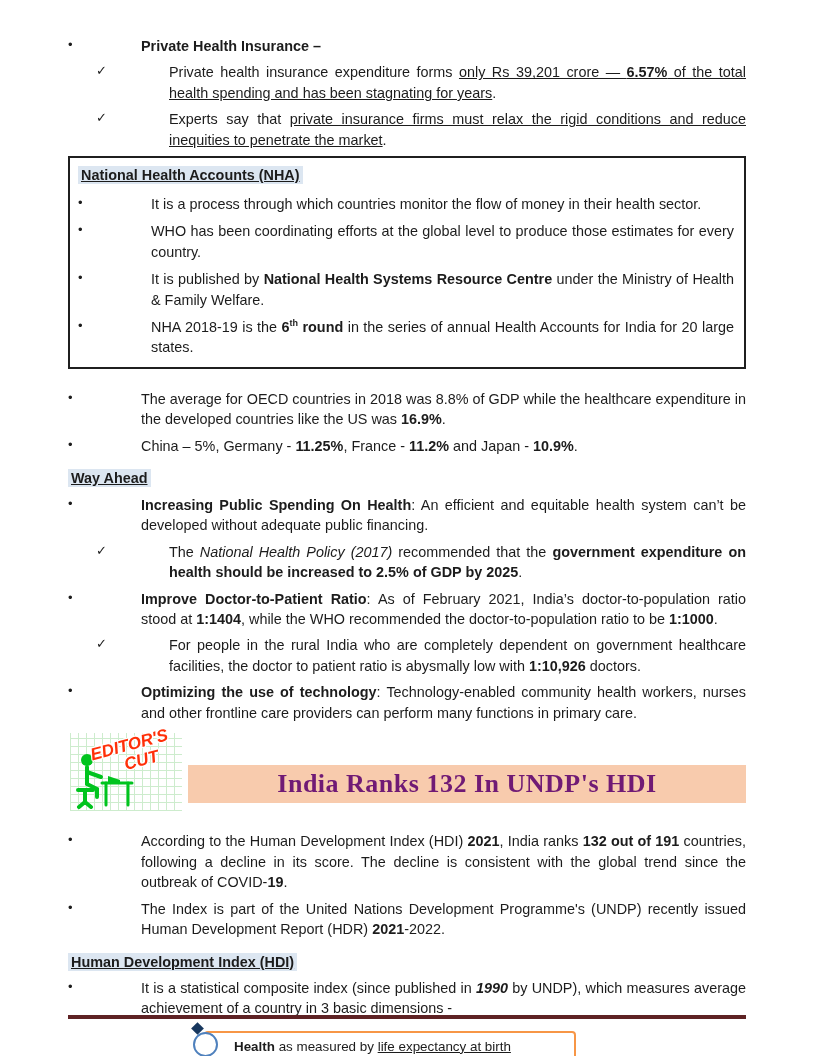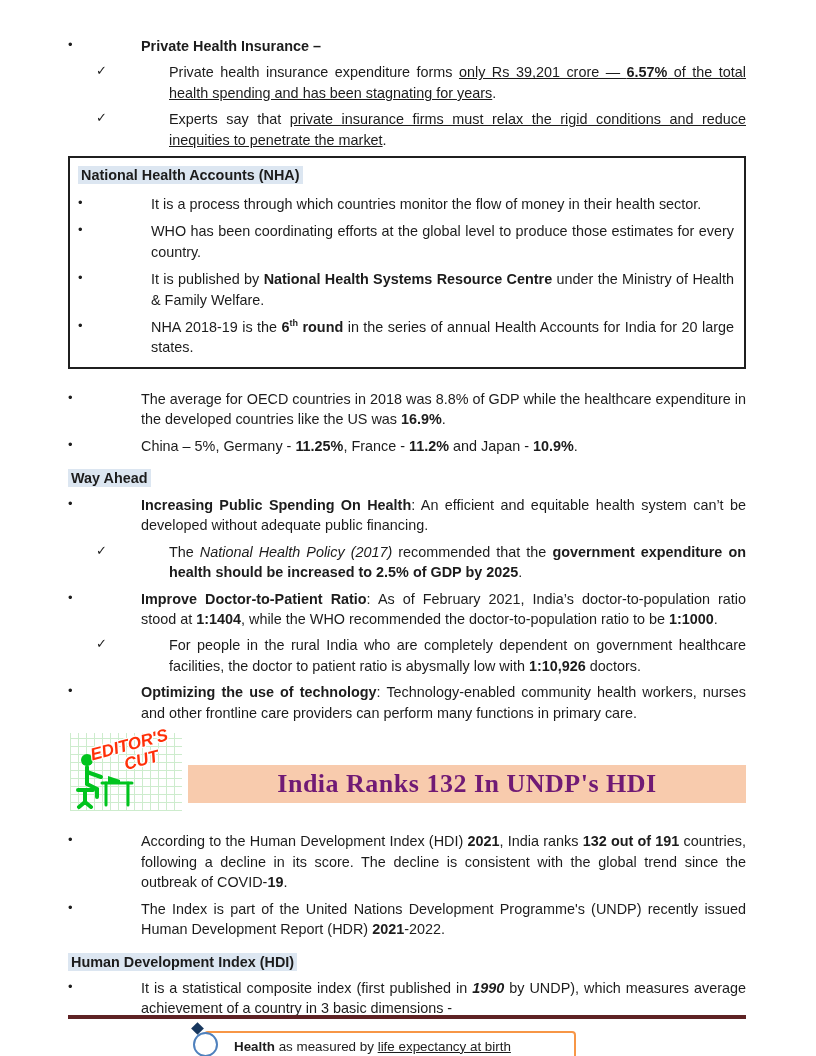--- a/index.html
+++ b/index.html
@@ -10,21 +10,21 @@
   }
   sup{font-size:9px;line-height:0;}
   .li{display:flex;margin:0 0 6px 0;}
   .li .mk{flex:0 0 25px;text-align:left;}
   .li .tx{flex:1;text-align:justify;margin-left:48px;}
   .dot{font-size:13px;}
   .chk{font-size:13px;}
   .l2{margin-left:28px;}
   .bold{font-weight:bold;}
   .hl-head{font-weight:bold;margin:12px 0 6px 0;}
-  .hl-head .hl{background:var(--hl,#DCE6F1);padding:1px 3px;}
+  .hl-head .hl{background:var(--hl,#DCE6F1);padding:1px 3px;text-decoration:underline;}
   .nha-box{border:2px solid #1f1f1f;padding:7px 10px 2px 8px;margin:4px 0 20px 0;}
   .nha-box .hl-head{margin:0 0 8px 0;}
   .nha-box .li{margin-bottom:7px;}
   .banner-row{display:flex;margin:10px 0 20px 0;}
   .editors-logo{
     flex:0 0 112px;height:78px;position:relative;margin-left:2px;
     background-image:
       repeating-linear-gradient(0deg,#cdeccd 0 1px,transparent 1px 8px),
       repeating-linear-gradient(90deg,#cdeccd 0 1px,transparent 1px 8px);
     background-color:#fff;
@@ -167,21 +167,21 @@
     <div class="tx"><span>According to the Human Development Index (HDI) </span><span style="font-weight: bold;">2021</span><span>, India ranks </span><span style="font-weight: bold;">132 out of 191</span><span> countries, following a decline in its score. The decline is consistent with the global trend since the outbreak of COVID-</span><span style="font-weight: bold;">19</span><span>.</span></div>
   </div>
   <div class="li">
     <span class="mk dot">•</span>
     <div class="tx"><span>The Index is part of the United Nations Development Programme's (UNDP) recently issued Human Development Report (HDR) </span><span style="font-weight: bold;">2021</span><span>-2022.</span></div>
   </div>
 
   <div class="hl-head"><span class="hl">Human Development Index (HDI)</span></div>
   <div class="li">
     <span class="mk dot">•</span>
-    <div class="tx"><span>It is a statistical composite index (first published in </span><span style="font-weight: bold; font-style: italic;">1990</span><span> by UNDP), which measures average achievement of a country in 3 basic dimensions -</span></div>
+    <div class="tx"><span>It is a statistical composite index (since published in </span><span style="font-weight: bold; font-style: italic;">1990</span><span> by UNDP), which measures average achievement of a country in 3 basic dimensions -</span></div>
   </div>
 
   <div class="dims">
     <span class="diamond d1"></span>
 
     <div class="dim-row">
       <span class="dim-circle"></span>
       <span><span style="font-weight: bold;">Health</span><span> as measured by </span><span style="text-decoration: underline;">life expectancy at birth</span></span>
     </div>
 

